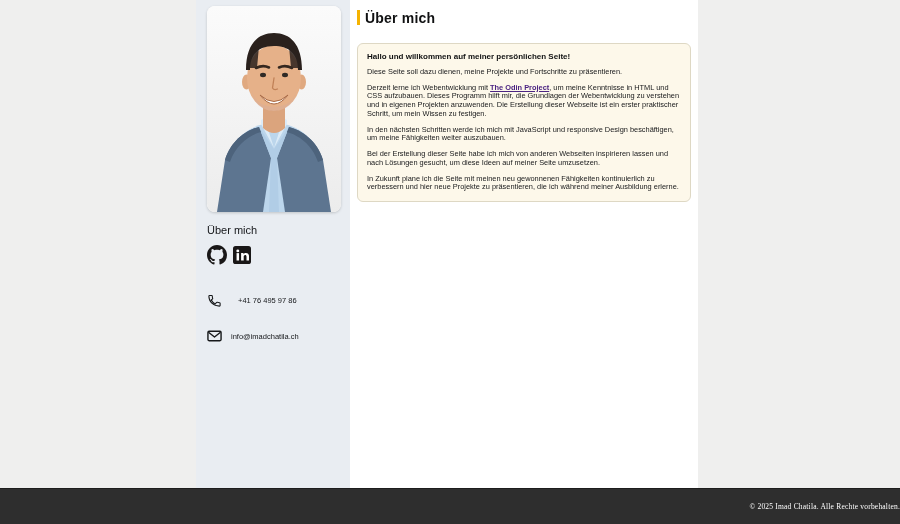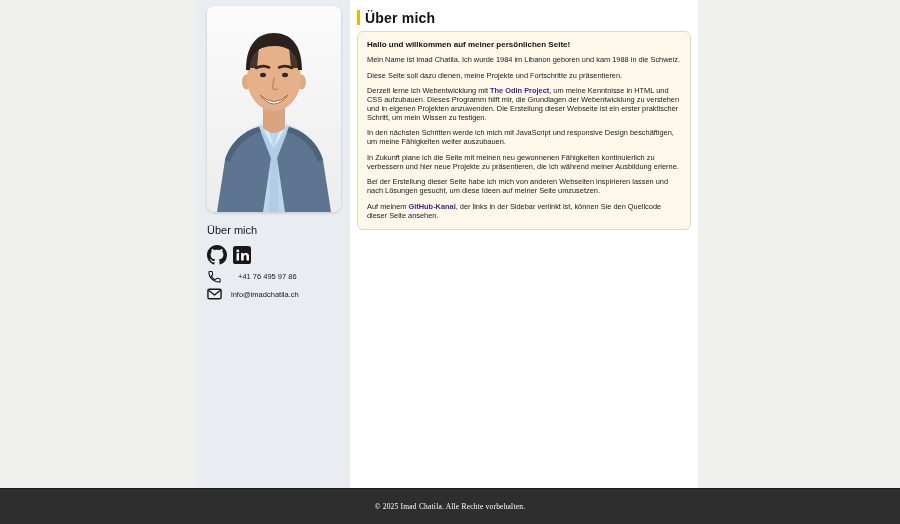--- a/index.html
+++ b/index.html
@@ -21,47 +21,47 @@
     background:#fff;box-shadow:0 1px 3px rgba(0,0,0,.18);
   }
   .photo svg{display:block;}
   .nav{margin-top:9px;}
   .nav-item{
     font-size:11px;line-height:19px;color:#15171a;cursor:pointer;
   }
   .social{margin-top:5px;display:flex;align-items:center;gap:6px;}
   .social a{display:inline-flex;cursor:pointer;}
   .contact-row{display:flex;align-items:center;gap:9px;}
-  .contact-row.phone{margin-top:4px;gap:16px;}
-  .contact-row.email{margin-top:4px;}
+  .contact-row.phone{margin-top:28px;gap:16px;}
+  .contact-row.email{margin-top:22px;}
   .contact-text{font-size:7.5px;color:#15171a;text-decoration:none;}
 
   
   .main{
     flex:1;background:#ffffff;box-sizing:border-box;
     padding:9px 7px 0 7px;
   }
   .heading{display:flex;align-items:center;gap:5px;height:17px;}
   .heading-bar{width:3px;height:15px;background:#f5b301;flex-shrink:0;}
   .heading-text{font-size:14px;font-weight:bold;color:#101112;letter-spacing:.2px;}
 
   .card{
-    margin-top:5px;box-sizing:border-box;width:334px;
+    margin-top:17px;box-sizing:border-box;width:334px;
     background:#fdf8ea;border:1px solid #ded8c4;border-radius:6px;
     padding:8px 9px 2px 9px;
   }
   .card-title{font-size:8px;font-weight:bold;margin:0 0 7px 0;color:#101112;}
   .card p{font-size:7.4px;line-height:1.18;margin:0 0 7px 0;color:#17181a;}
-  .card a.inline-link{color:#4b2382;font-weight:bold;}
+  .card a.inline-link{color:#4b2382;font-weight:bold;text-decoration:underline;}
 
   
   .footer{
     position:absolute;left:0;top:488px;width:900px;height:36px;
     background:#2e2e2e;border-top:1px solid #1d1d1d;box-sizing:border-box;
-    display:flex;align-items:center;justify-content:center;
+    display:flex;align-items:center;justify-content:flex-end;
   }
   .footer-text{
     color:#ffffff;font-family:"Liberation Serif", serif;font-size:7.5px;letter-spacing:.2px;
   }
 </style>
 </head>
 <body>
 
 <div class="layout">
 
@@ -158,27 +158,25 @@
 
   <main class="main">
     <div class="heading">
       <span class="heading-bar"></span>
       <span class="heading-text">Über mich</span>
     </div>
 
     <section class="card">
       <h2 class="card-title">Hallo und willkommen auf meiner persönlichen Seite!</h2>
       <div>
-          <p><span>Mein Name ist Imad Chatila. Ich wurde 1984 im Libanon geboren und kam 1988 in die Schweiz.</span></p>
           <p><span>Diese Seite soll dazu dienen, meine Projekte und Fortschritte zu präsentieren.</span></p>
           <p><span>Derzeit lerne ich Webentwicklung mit </span><a class="inline-link">The Odin Project</a><span>, um meine Kenntnisse in HTML und CSS aufzubauen. Dieses Programm hilft mir, die Grundlagen der Webentwicklung zu verstehen und in eigenen Projekten anzuwenden. Die Erstellung dieser Webseite ist ein erster praktischer Schritt, um mein Wissen zu festigen.</span></p>
           <p><span>In den nächsten Schritten werde ich mich mit JavaScript und responsive Design beschäftigen, um meine Fähigkeiten weiter auszubauen.</span></p>
+          <p><span>Bei der Erstellung dieser Seite habe ich mich von anderen Webseiten inspirieren lassen und nach Lösungen gesucht, um diese Ideen auf meiner Seite umzusetzen.</span></p>
           <p><span>In Zukunft plane ich die Seite mit meinen neu gewonnenen Fähigkeiten kontinuierlich zu verbessern und hier neue Projekte zu präsentieren, die ich während meiner Ausbildung erlerne.</span></p>
-          <p><span>Bei der Erstellung dieser Seite habe ich mich von anderen Webseiten inspirieren lassen und nach Lösungen gesucht, um diese Ideen auf meiner Seite umzusetzen.</span></p>
-          <p><span>Auf meinem </span><a class="inline-link">GitHub-Kanal</a><span>, der links in der Sidebar verlinkt ist, können Sie den Quellcode dieser Seite ansehen.</span></p>
         </div>
     </section>
   </main>
 
 </div>
 
 <footer class="footer">
   <span class="footer-text">© 2025 Imad Chatila. Alle Rechte vorbehalten.</span>
 </footer>
 

